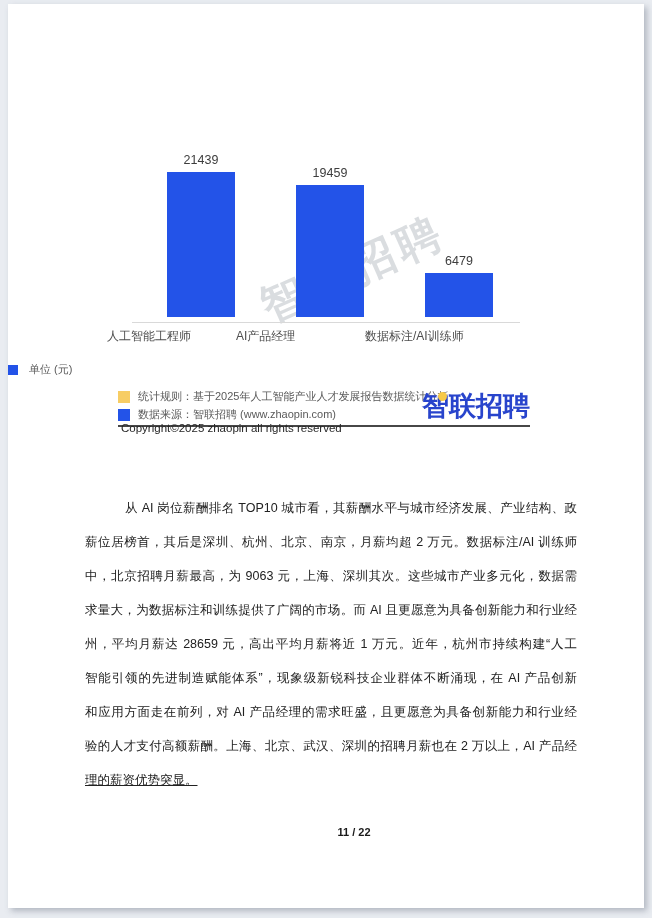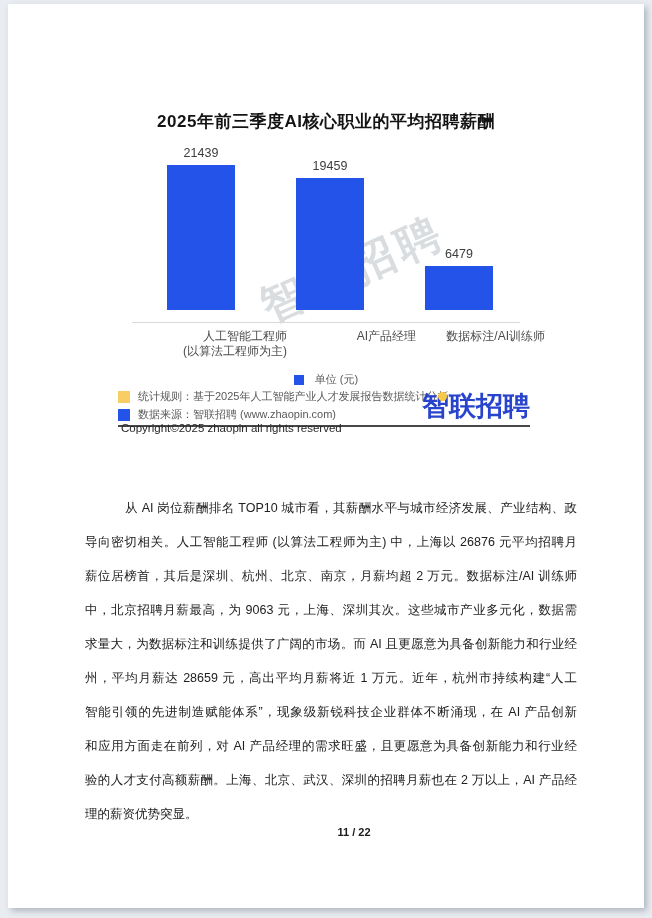--- a/index.html
+++ b/index.html
@@ -25,34 +25,34 @@
     position:absolute;left:190px;top:236px;width:310px;
     text-align:center;
     transform:rotate(-24deg);
     font-size:44px;font-weight:700;letter-spacing:5px;
     color:rgba(140,148,158,0.32);
     pointer-events:none;
   }
   .plot{position:absolute;left:124px;top:136px;width:388px;height:182px;}
   .axis-line{position:absolute;left:124px;top:318px;width:388px;height:1px;background:#D9D9D9;}
   .bar-col{
-    position:absolute;bottom:12px;width:76px;
+    position:absolute;bottom:5px;width:76px;
     display:flex;flex-direction:column;align-items:center;justify-content:flex-end;
   }
   .bar-col.c0{left:31px;} .bar-col.c1{left:160px;} .bar-col.c2{left:289px;}
   .bar-value{font-size:12.5px;color:#3d3d3d;margin-bottom:5px;}
   .bar{width:68px;background:#2353E8;}
   .cat{
-    position:absolute;top:325px;width:180px;text-align:right;
+    position:absolute;top:325px;width:180px;text-align:left;
     font-size:12px;color:#4d4d4d;line-height:15px;
   }
   .cat.c0{left:99px;} .cat.c1{left:228px;} .cat.c2{left:357px;}
   .legend{
     position:absolute;top:358px;left:0;width:100%;
-    display:flex;justify-content:center;align-items:center;gap:11px;margin-top:10px;
+    display:flex;align-items:center;gap:11px;
   }
   .legend-swatch{width:10px;height:10px;background:#2353E8;}
   .legend-label{font-size:11px;color:#595959;}
   
   .notes{position:absolute;left:110px;top:384px;width:300px;}
   .note-row{display:flex;align-items:center;gap:8px;height:17px;margin-bottom:1px;}
   .note-swatch{width:12px;height:12px;flex:0 0 12px;}
   .note-swatch.yellow{background:#F7CD64;}
   .note-swatch.blue{background:#2353E8;}
   .note-text{font-size:11px;color:#595959;white-space:nowrap;}
@@ -76,33 +76,32 @@
   .body-text{
     position:absolute;left:77px;top:487px;width:492px;
     font-size:12.5px;color:#212121;
   }
   .body-line{
     height:34px;line-height:34px;
     text-align:justify;text-align-last:justify;
     overflow:hidden;
   }
   .body-line.indent{padding-left:40px;}
-  .body-line.last{text-align-last:left;}
+  .body-line.last{text-align-last:left;text-decoration:underline;}
   
   .page-num{
     position:absolute;top:822px;left:0;width:100%;text-align:center;
     font-size:11px;font-weight:700;color:#1a1a1a;margin-left:28px;
   }
 </style>
 </head>
 <body>
 
 <div class="page">
 
-  <div class="chart-title">2025年前三季度AI核心职业的平均招聘薪酬</div>
 
   <div class="watermark">智联招聘</div>
 
   <div class="plot">
     <div class="bar-col c0">
       <div class="bar-value">21439</div>
       <div class="bar" style="height: 145px; background: rgb(35, 83, 232);"></div>
     </div>
     <div class="bar-col c1">
       <div class="bar-value">19459</div>
@@ -110,21 +109,20 @@
     </div>
     <div class="bar-col c2">
       <div class="bar-value">6479</div>
       <div class="bar" style="height: 44px; background: rgb(35, 83, 232);"></div>
     </div>
   </div>
   <div class="axis-line"></div>
 
   <div class="cat c0">
     <div>人工智能工程师</div>
-    <div>(以算法工程师为主)</div>
   </div>
   <div class="cat c2">
     <div>数据标注/AI训练师</div>
   </div>
   <div class="cat c1">
     <div>AI产品经理</div>
   </div>
 
   <div class="legend">
     <span class="legend-swatch"></span>
@@ -146,21 +144,20 @@
     <div class="logo-text">智联招聘</div>
     <div class="logo-dot"></div>
   </div>
 
   <div class="notes-divider"></div>
 
   <div class="copyright">Copyright©2025 zhaopin all rights reserved</div>
 
   <div class="body-text">
       <div class="body-line indent">从 AI 岗位薪酬排名 TOP10 城市看，其薪酬水平与城市经济发展、产业结构、政策</div>
-      <div class="body-line">导向密切相关。人工智能工程师 (以算法工程师为主) 中，上海以 26876 元平均招聘月</div>
       <div class="body-line">薪位居榜首，其后是深圳、杭州、北京、南京，月薪均超 2 万元。数据标注/AI 训练师</div>
       <div class="body-line">中，北京招聘月薪最高，为 9063 元，上海、深圳其次。这些城市产业多元化，数据需</div>
       <div class="body-line">求量大，为数据标注和训练提供了广阔的市场。而 AI 且更愿意为具备创新能力和行业经</div>
       <div class="body-line">州，平均月薪达 28659 元，高出平均月薪将近 1 万元。近年，杭州市持续构建“人工</div>
       <div class="body-line">智能引领的先进制造赋能体系”，现象级新锐科技企业群体不断涌现，在 AI 产品创新</div>
       <div class="body-line">和应用方面走在前列，对 AI 产品经理的需求旺盛，且更愿意为具备创新能力和行业经</div>
       <div class="body-line">验的人才支付高额薪酬。上海、北京、武汉、深圳的招聘月薪也在 2 万以上，AI 产品经</div>
       <div class="body-line last">理的薪资优势突显。</div>
     </div>
 

